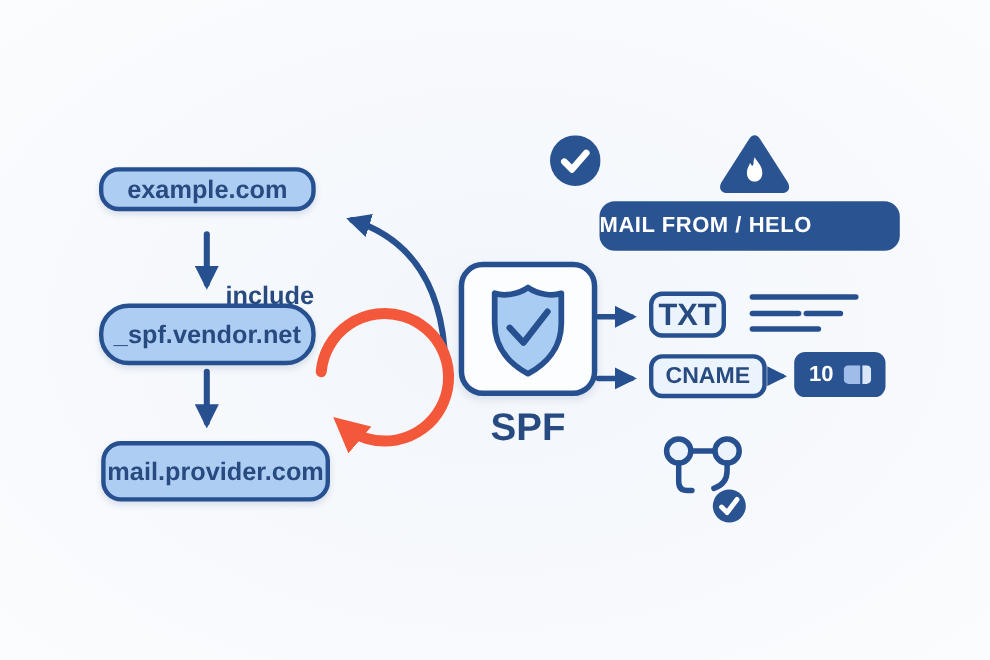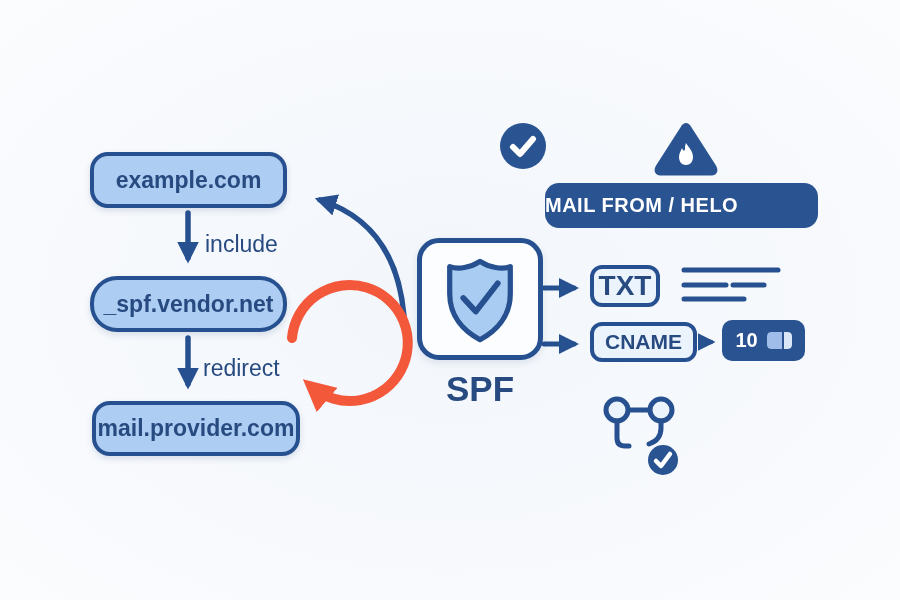--- a/index.html
+++ b/index.html
@@ -9,21 +9,21 @@
     font-family:"Liberation Sans","DejaVu Sans",sans-serif;
   }
   .abs{position:absolute;}
   .domain-box{
     background:#aecdf2;border:4px solid #26508f;border-radius:18px;
     display:flex;align-items:center;justify-content:center;
     font-weight:bold;font-size:23px;color:#274a80;
     box-shadow:0 3px 6px rgba(40,70,120,0.15);
     box-sizing:border-box;
   }
-  .edge-label{font-weight:normal;font-size:23px;color:#274a80;}
+  .edge-label{font-weight:bold;font-size:23px;color:#274a80;margin-top:24px;}
   .validator-box{
     background:#fbfdff;border:5px solid #26508f;border-radius:22px;
     display:flex;align-items:center;justify-content:center;
     box-shadow:0 3px 7px rgba(40,70,120,0.12);box-sizing:border-box;
   }
   .validator-title{
     text-align:center;font-weight:bold;font-size:35px;line-height:34px;color:#274a80;
   }
   .banner{
     background:#2a5391;border-radius:14px;color:#ffffff;
@@ -77,31 +77,30 @@
     <line x1="703" y1="342" x2="711" y2="342" stroke="#26508f" stroke-width="4.5" stroke-linecap="round" marker-end="url(#mNavy)"></line>
 
     <g stroke="#26508f" stroke-width="5" stroke-linecap="round">
       <line x1="684" y1="270" x2="778" y2="270"></line>
       <line x1="684" y1="285" x2="726" y2="285"></line>
       <line x1="733" y1="285" x2="764" y2="285"></line>
       <line x1="684" y1="299" x2="744" y2="299"></line>
     </g>
   </svg>
 
-  <div class="abs domain-box" style="left:90px;top:152px;width:197px;height:56px;">
+  <div class="abs domain-box" style="left:90px;top:152px;width:197px;height:40px;">
     <span>example.com</span>
   </div>
 
   <div class="abs edge-label" style="left:205px;top:231px;">include</div>
 
   <div class="abs domain-box" style="left:90px;top:276px;width:197px;height:56px;border-radius:27px;">
     <span>_spf.vendor.net</span>
   </div>
 
-  <div class="abs edge-label" style="left:203px;top:355px;">redirect</div>
 
   <div class="abs domain-box" style="left:92px;top:401px;width:208px;height:55px;">
     <span>mail.provider.com</span>
   </div>
 
   <div class="abs validator-box" style="left:417px;top:238px;width:126px;height:122px;">
     <svg width="84" height="94" viewBox="0 0 80 90">
       <path d="M40 9 C31 15 19 17 11 14 L11 40 C11 62 25 76 40 84 C55 76 69 62 69 40 L69 14 C61 17 49 15 40 9 Z" fill="#a9cdf2" stroke="#26508f" stroke-width="5" stroke-linejoin="round"></path>
       <polyline points="24,44 36,57 57,30" fill="none" stroke="#26508f" stroke-width="5.5" stroke-linecap="round" stroke-linejoin="round"></polyline>
     </svg>

